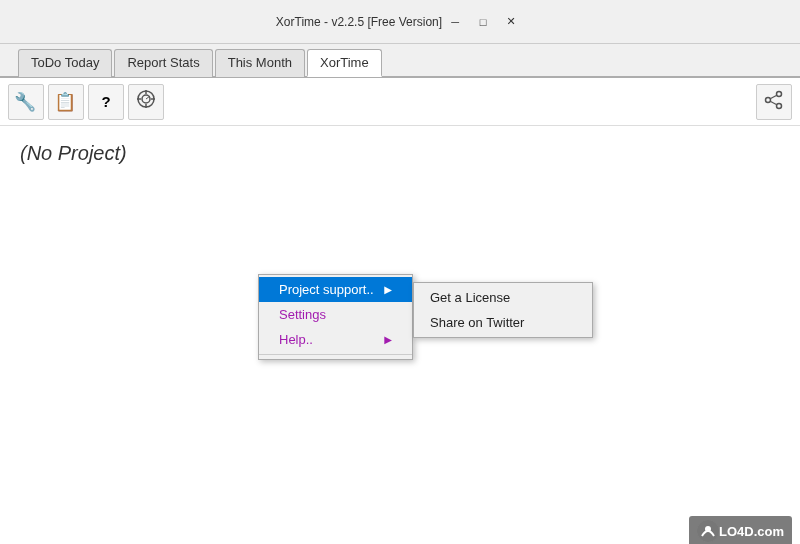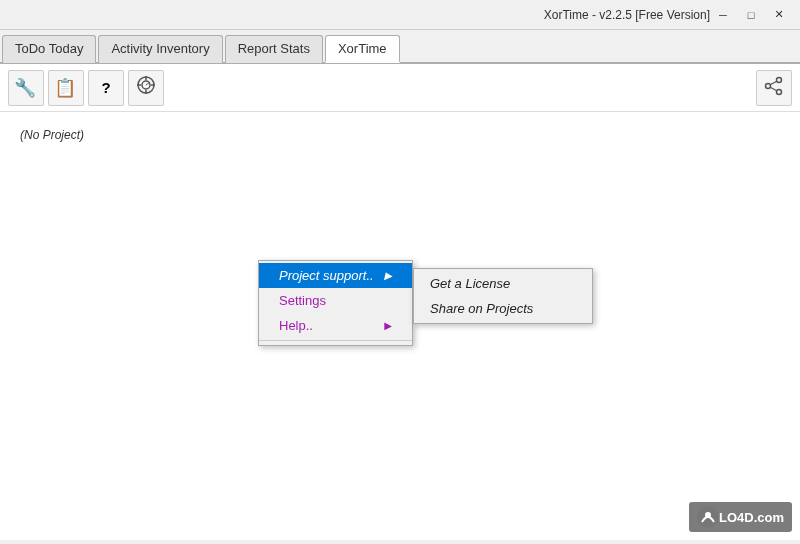--- a/index.html
+++ b/index.html
@@ -9,24 +9,24 @@
       background: #f0f0f0;
       width: 800px;
       height: 544px;
       overflow: hidden;
       position: relative;
     }
 
     
     .title-bar {
       background: #f0f0f0;
-      height: 30px;
-      display: flex;
-      align-items: center;
-      justify-content: flex-end;
+      height: 44px;
+      display: flex;
+      align-items: center;
+      justify-content: center;
       padding: 0 8px;
       border-bottom: 1px solid #ccc;
     }
     .title-bar-left {
       font-size: 12px;
       color: #333;
     }
     .title-bar-controls {
       display: flex;
       gap: 2px;
@@ -43,21 +43,21 @@
       align-items: center;
       justify-content: center;
     }
 
     
     .tab-bar {
       display: flex;
       background: #f0f0f0;
       border-bottom: 2px solid #adadad;
       padding-top: 4px;
-      padding-left: 2px;
+      padding-left: 18px;
       text-align: right;
     }
     .tab {
       padding: 5px 12px;
       border: 1px solid #adadad;
       border-bottom: none;
       background: #e4e4e4;
       cursor: pointer;
       font-size: 13px;
       color: #333;
@@ -111,21 +111,21 @@
 
     
     .main-content {
       background: white;
       flex: 1;
       padding: 16px 20px;
       position: relative;
       height: calc(544px - 30px - 38px - 48px);
     }
     .no-project {
-      font-size: 12px;
+      font-size: 20px;
       color: #333;
       font-style: italic;
     }
 
     
     .context-menu-wrapper {
       position: absolute;
       top: 148px;
       left: 258px;
       z-index: 100;
@@ -144,21 +144,20 @@
       align-items: center;
       justify-content: space-between;
       white-space: nowrap;
       color: #a21caf;
       font-size: 13px;
     }
     .context-menu-item:hover,
     .context-menu-item.active {
       background: #0078d7;
       color: white;
-      font-style: italic;
     }
     .context-menu-item.active {
       background: #0078d7;
       color: white;
     }
     .context-menu-arrow {
       font-size: 10px;
       margin-left: 10px;
     }
     .context-menu-separator {
@@ -216,22 +215,22 @@
   <span class="title-bar-left">XorTime - v2.2.5 [Free Version]</span>
   <div class="title-bar-controls">
     <button class="title-bar-btn">─</button>
     <button class="title-bar-btn">□</button>
     <button class="title-bar-btn close">✕</button>
   </div>
 </div>
 
 <div class="tab-bar">
   <div class="tab">ToDo Today</div>
-  <div class="tab">Activity Inventory</div>
   <div class="tab">Report Stats</div>
+  <div class="tab">This Month</div>
   <div class="tab active">XorTime</div>
 </div>
 
 <div class="toolbar">
   <button class="toolbar-btn">
     <span>🔧</span>
   </button>
   <button class="toolbar-btn">
     <span>📋</span>
   </button>
@@ -270,21 +269,21 @@
 
   <div class="context-menu-wrapper">
     <div class="context-menu">
 
       <div class="context-menu-item active">
         <span>Project support..</span>
         <span class="context-menu-arrow">▶</span>
 
         <div class="submenu">
           <div class="submenu-item">Get a License</div>
-          <div class="submenu-item">Share on Projects</div>
+          <div class="submenu-item">Share on Twitter</div>
         </div>
       </div>
 
       <div class="context-menu-item">
         <span>Settings</span>
       </div>
 
       <div class="context-menu-item">
         <span>Help..</span>
         <span class="context-menu-arrow">▶</span>

